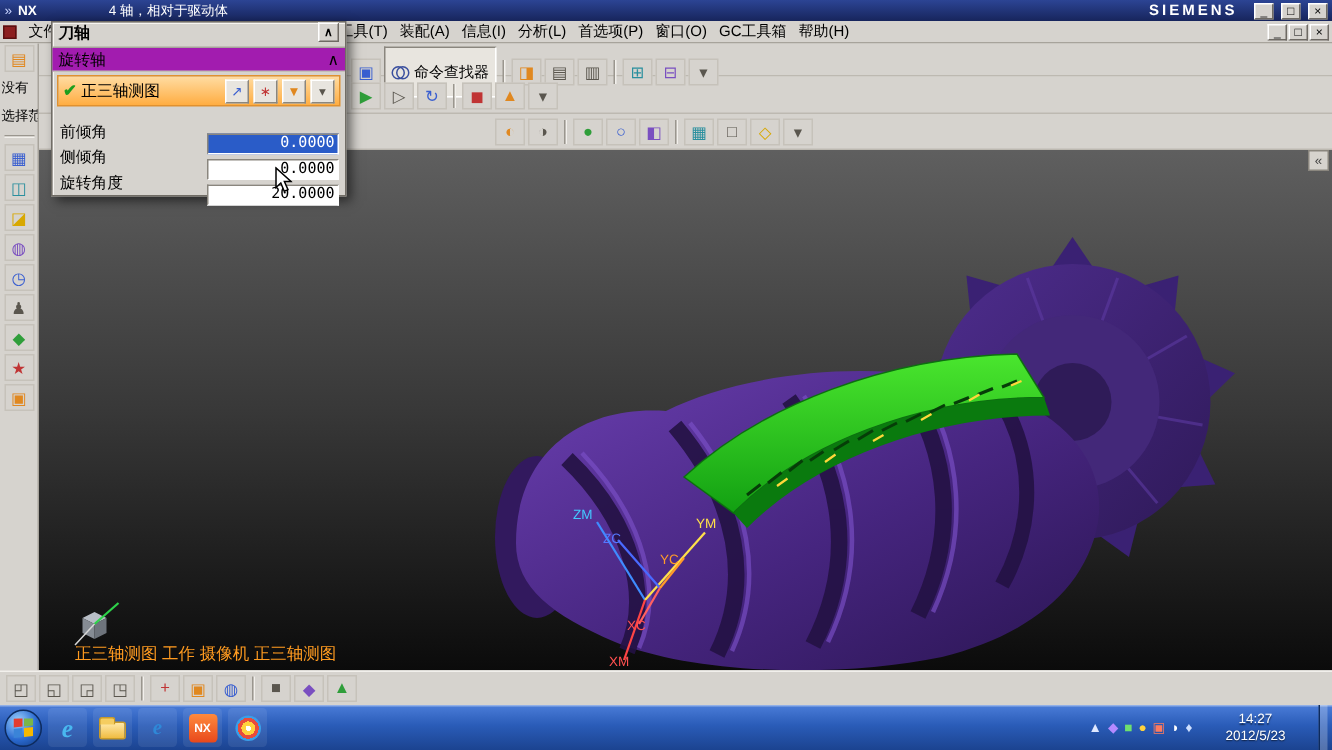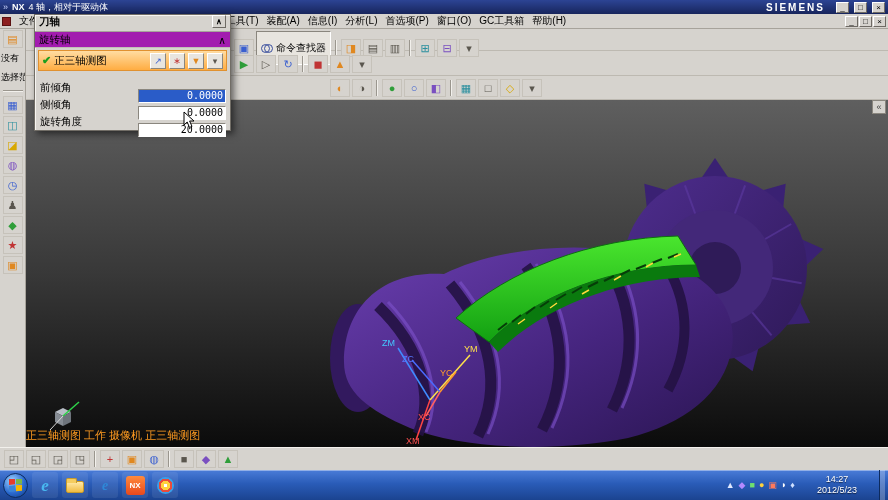--- a/index.html
+++ b/index.html
@@ -5,21 +5,21 @@
   * { margin:0; padding:0; box-sizing:border-box; }
   body { font-family:"Liberation Sans", sans-serif; background:#000; }
   .screen { position:relative; width:888px; height:500px; overflow:hidden; background:#d6d3ce; }
 
   
   .titlebar { position:absolute; left:0; top:0; width:888px; height:14px;
     background:linear-gradient(#2c4494,#17255c); color:#fff; display:flex; align-items:center;
     font-size:9px; padding:0 3px; gap:4px; }
   .titlebar .app-chevron { color:#c9d4ff; font-size:9px; }
   .titlebar .nx-logo { font-weight:bold; font-size:9px; }
-  .titlebar .title { font-size:9px; }
+  .titlebar .title { font-size:9px;margin-left:44px; }
   .titlebar .spacer { flex:1; }
   .titlebar .brand { font-weight:bold; letter-spacing:2px; font-size:10px; margin-right:6px; }
   .winbtn { width:13px; height:11px; background:#d6d3ce; border:1px solid;
     border-color:#fff #6e6a64 #6e6a64 #fff; color:#000; font-size:8px; line-height:9px;
     text-align:center; margin-left:1px; }
 
   
   .menubar { position:absolute; left:0; top:14px; width:888px; height:15px; background:#d6d3ce;
     border-bottom:1px solid #a7a39b; display:flex; align-items:center; font-size:10px; padding:0 2px; }
   .child-icon { width:9px; height:9px; background:#8c1f1f; border:1px solid #5a1010; margin-right:4px; }
@@ -48,21 +48,21 @@
   .left-col { position:absolute; left:0; top:29px; width:26px; height:418px; background:#d6d3ce;
     border-right:1px solid #a7a39b; display:flex; flex-direction:column; align-items:center; }
   .lc-btn { width:20px; height:18px; display:flex; align-items:center; justify-content:center;
     font-size:11px; margin:1px 0; border:1px solid #c6c2ba; background:#d6d3ce; }
   .lc-label { width:25px; font-size:9px; overflow:hidden; white-space:nowrap; margin:3px 0; padding-left:1px; }
   .lc-div { width:20px; border-top:1px solid #9a968e; border-bottom:1px solid #f2f0ec; margin:3px 0; }
 
   
   .viewport { position:absolute; left:26px; top:100px; width:862px; height:347px; overflow:hidden; }
   .vp-svg { position:absolute; left:0; top:0; width:862px; height:347px; }
-  .vp-status { position:absolute; left:0; bottom:4px; color:#ff9b20; font-size:11px; white-space:nowrap; }
+  .vp-status { position:absolute; left:24px; bottom:4px; color:#ff9b20; font-size:11px; white-space:nowrap; }
   .overflow-handle { position:absolute; right:2px; top:0px; width:14px; height:14px; background:#d6d3ce;
     border:1px solid #8a867e; font-size:9px; text-align:center; line-height:12px; color:#444; }
 
   
   .bottom-bar { position:absolute; left:0; top:447px; width:888px; height:23px; background:#d6d3ce;
     border-top:1px solid #f2f0ec; display:flex; align-items:center; padding:0 4px; gap:2px; }
 
   
   .taskbar { position:absolute; left:0; top:470px; width:888px; height:30px;
     background:linear-gradient(#4a7cd8 0%, #2a5cb8 45%, #1b4390 100%);

